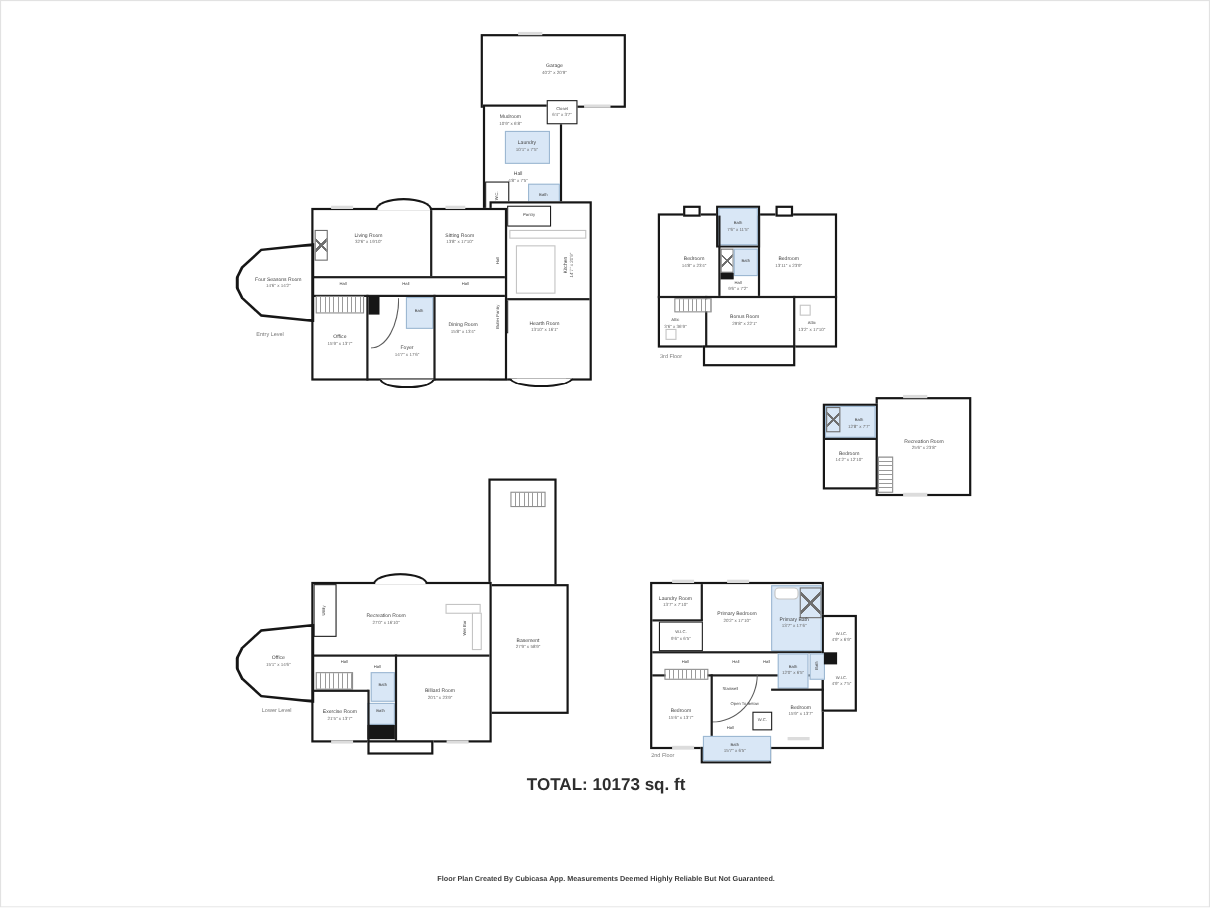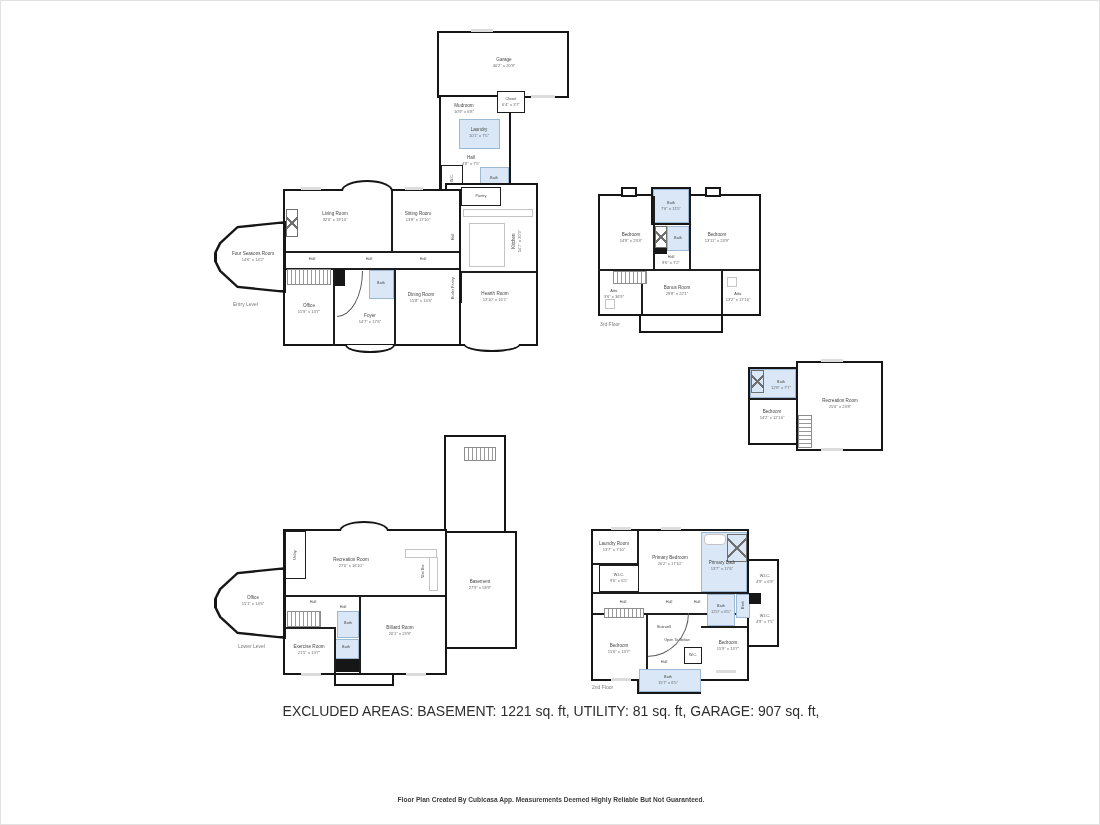--- a/index.html
+++ b/index.html
@@ -414,17 +414,17 @@
     <div class="win" style="left:610px;top:526px;width:20px;height:3px"></div>
     <div class="win" style="left:660px;top:526px;width:20px;height:3px"></div>
     <div class="win" style="left:610px;top:677px;width:20px;height:3px"></div>
     <div class="win" style="left:715px;top:669px;width:20px;height:3px"></div>
     <div class="flab" style="left:591px;top:683px">
       <span>2nd Floor</span>
     </div>
   </div>
 
   <div class="summary">
-    <div class="ln">EXCLUDED AREAS: BASEMENT: 1221 sq. ft, UTILITY: 81 sq. ft, GARAGE: 907 sq. ft,</div>
+    <div class="total">TOTAL: 10173 sq. ft</div>
   </div>
   <div class="disc">Floor Plan Created By Cubicasa App. Measurements Deemed Highly Reliable But Not Guaranteed.</div>
 
 </div>
 
 </body></html>

